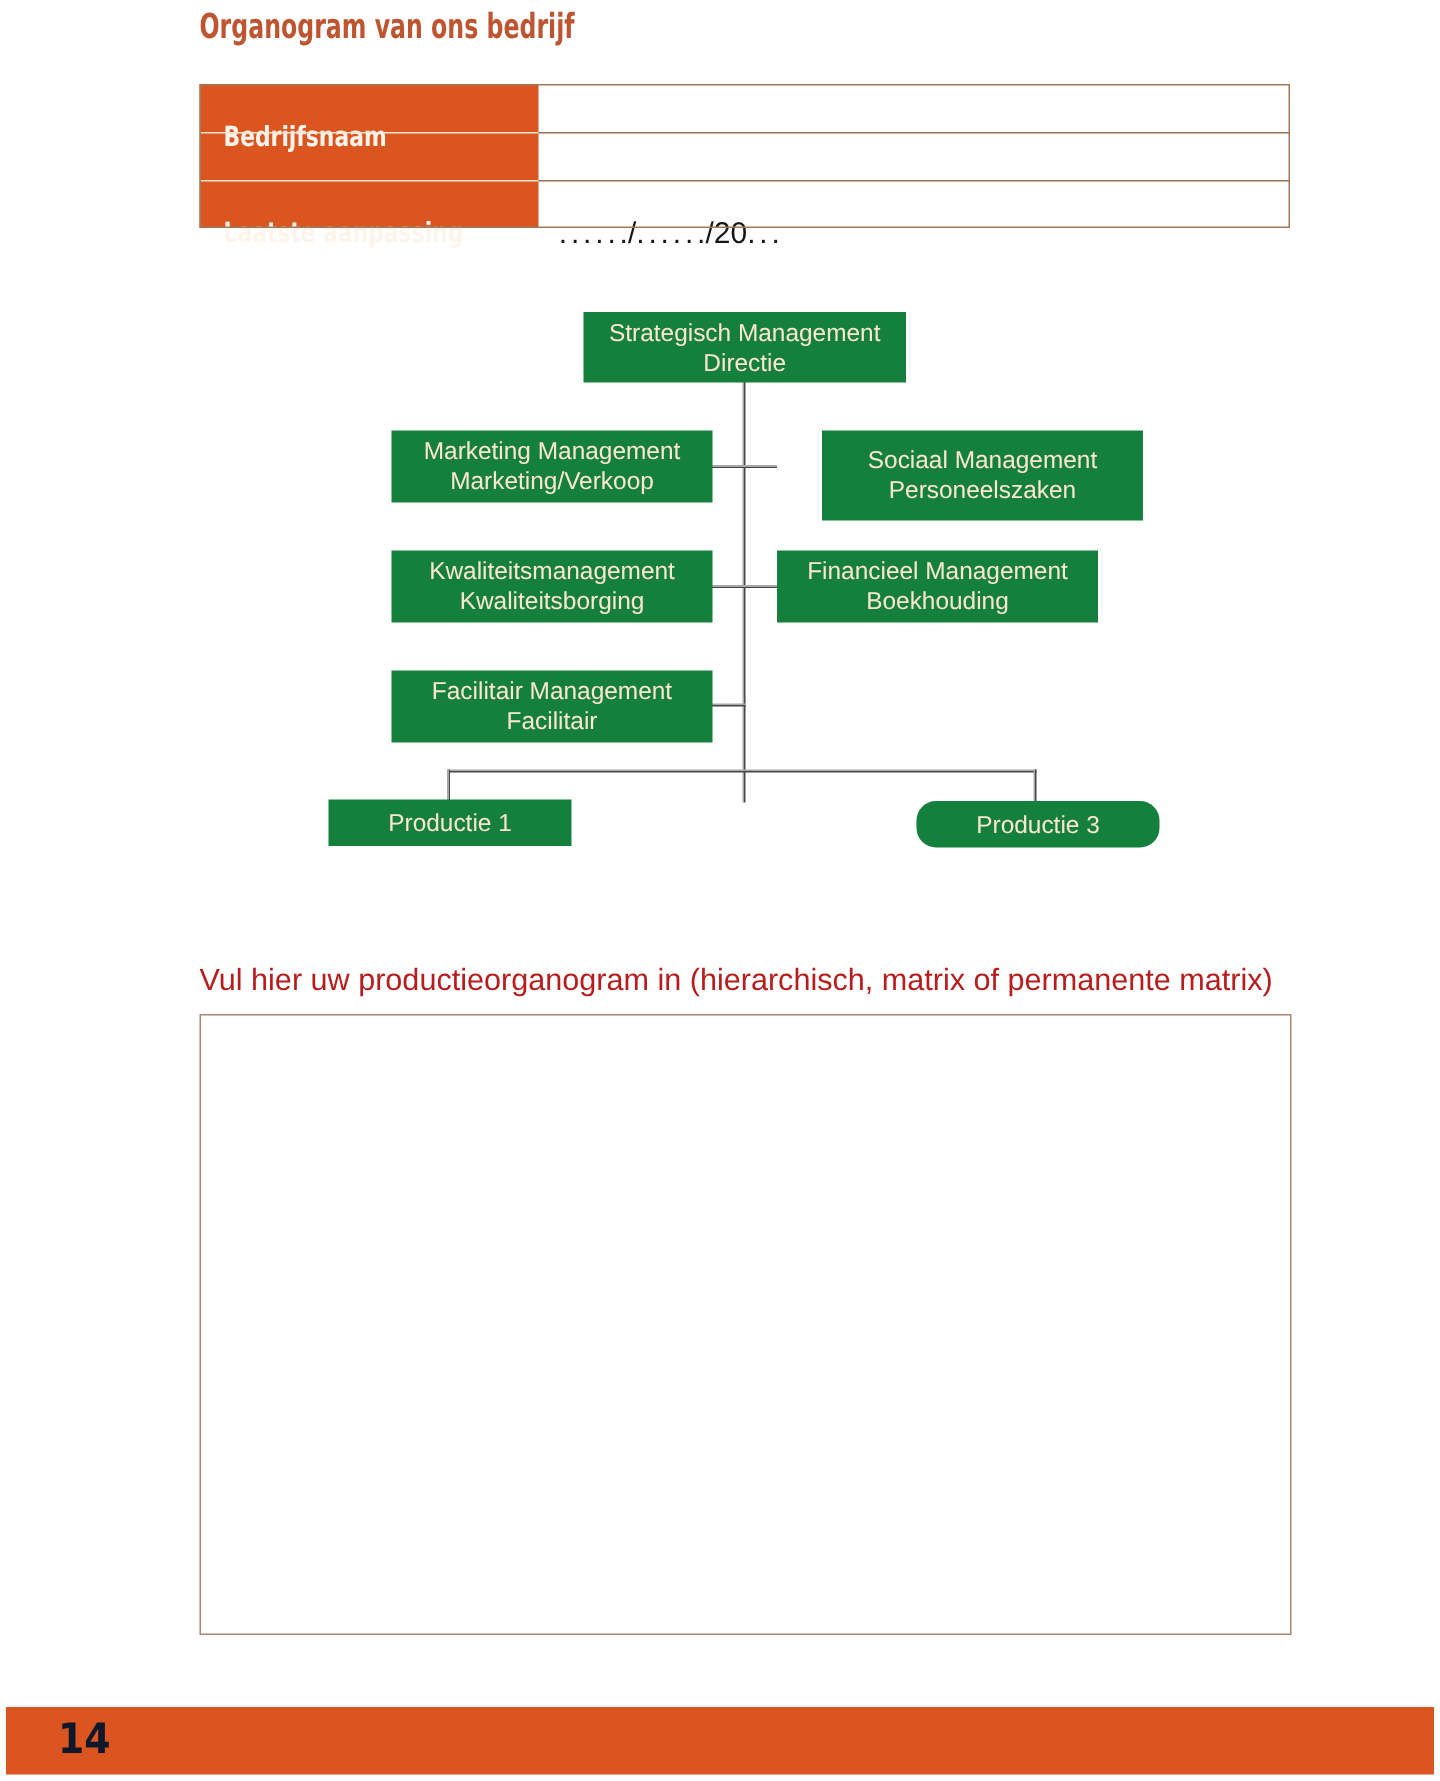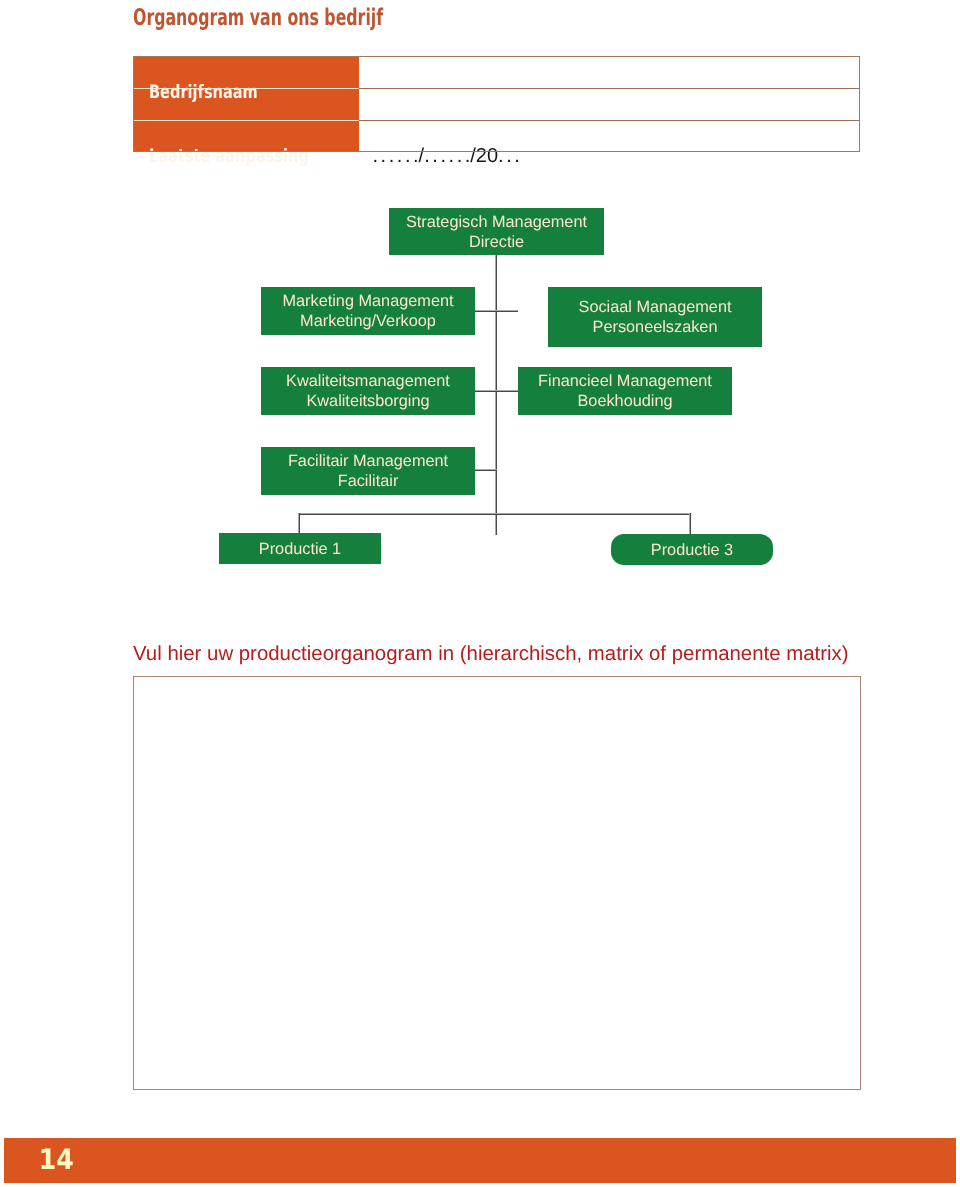--- a/index.html
+++ b/index.html
@@ -89,21 +89,21 @@
   }
 
   
   #footer-bar {
     position:absolute; left:3.5px; top:1138px; width:952px; height:44.5px;
     background:#da5520;
   }
   #page-number {
     position:absolute; left:35.2px; top:50%; transform:translateY(-52%);
     font-family:"DejaVu Sans Condensed","DejaVu Sans", sans-serif;
-    font-weight:bold; font-size:28px; color:#fef9c3;
+    font-weight:bold; font-size:28px; color:#0f172a;
   }
 </style>
 </head>
 <body>
 
 <div class="page">
 
   <div id="page-title">Organogram van ons bedrijf</div>
 
   <div id="info-table">

